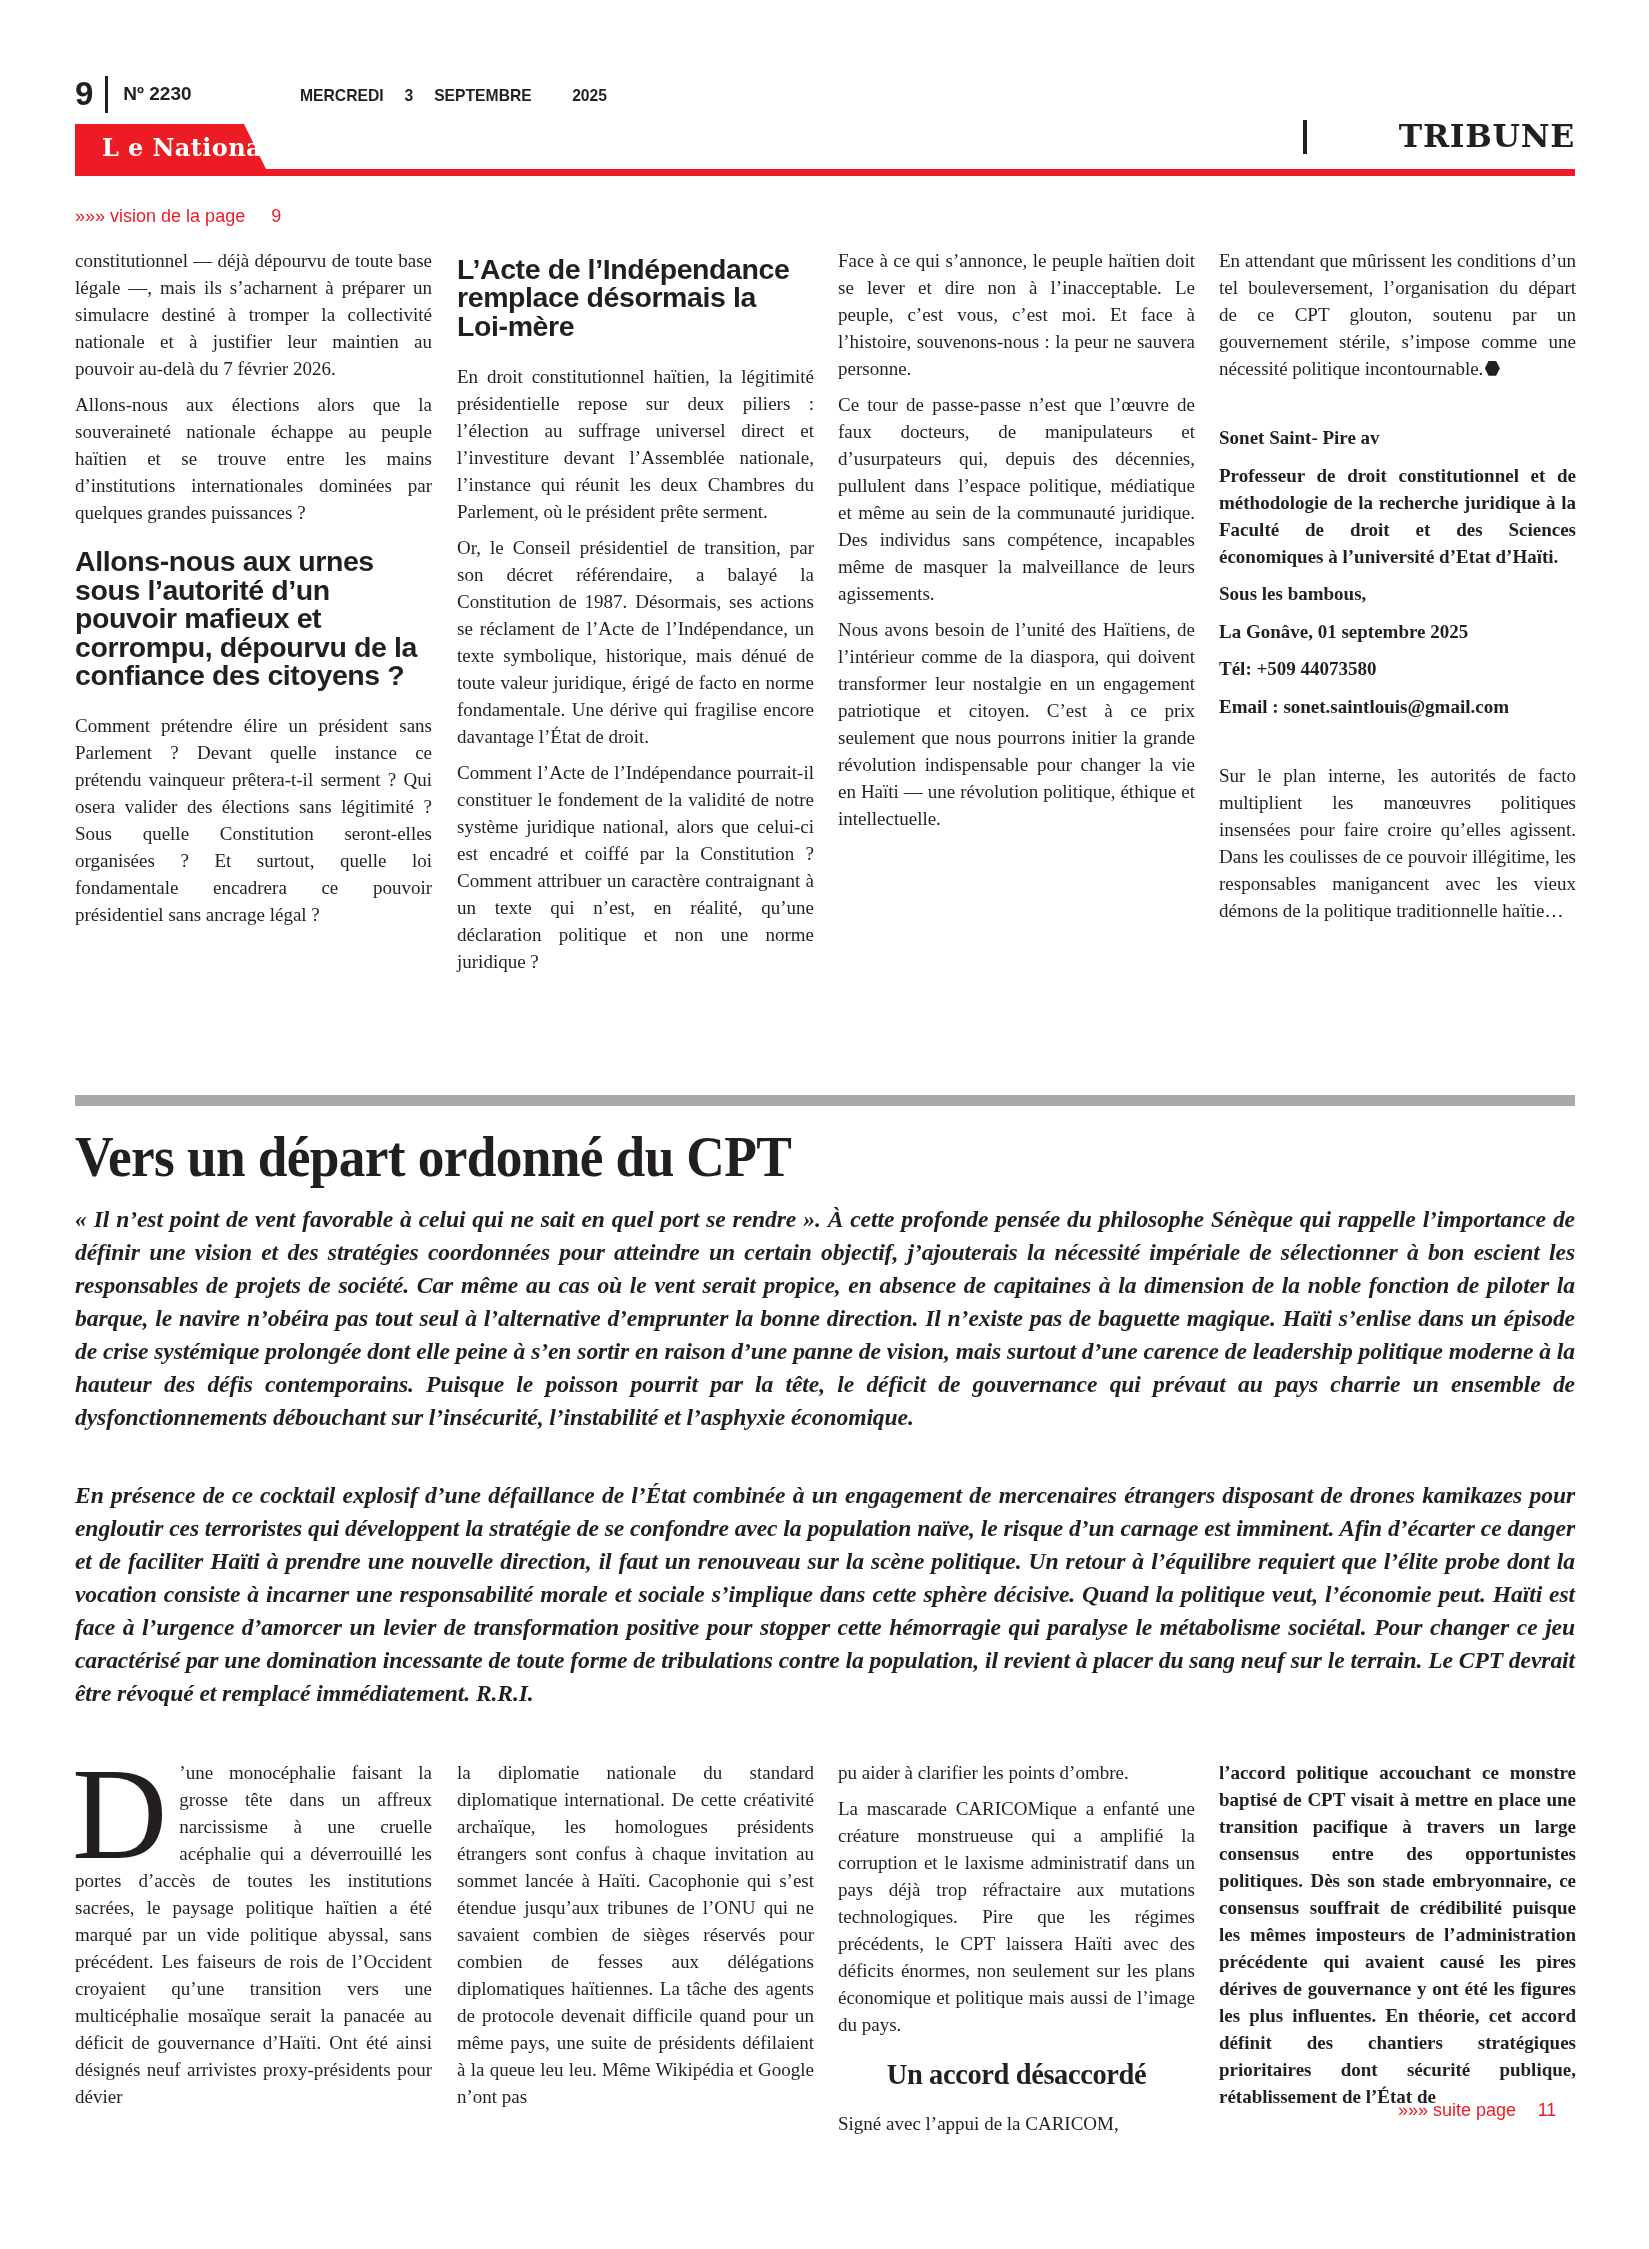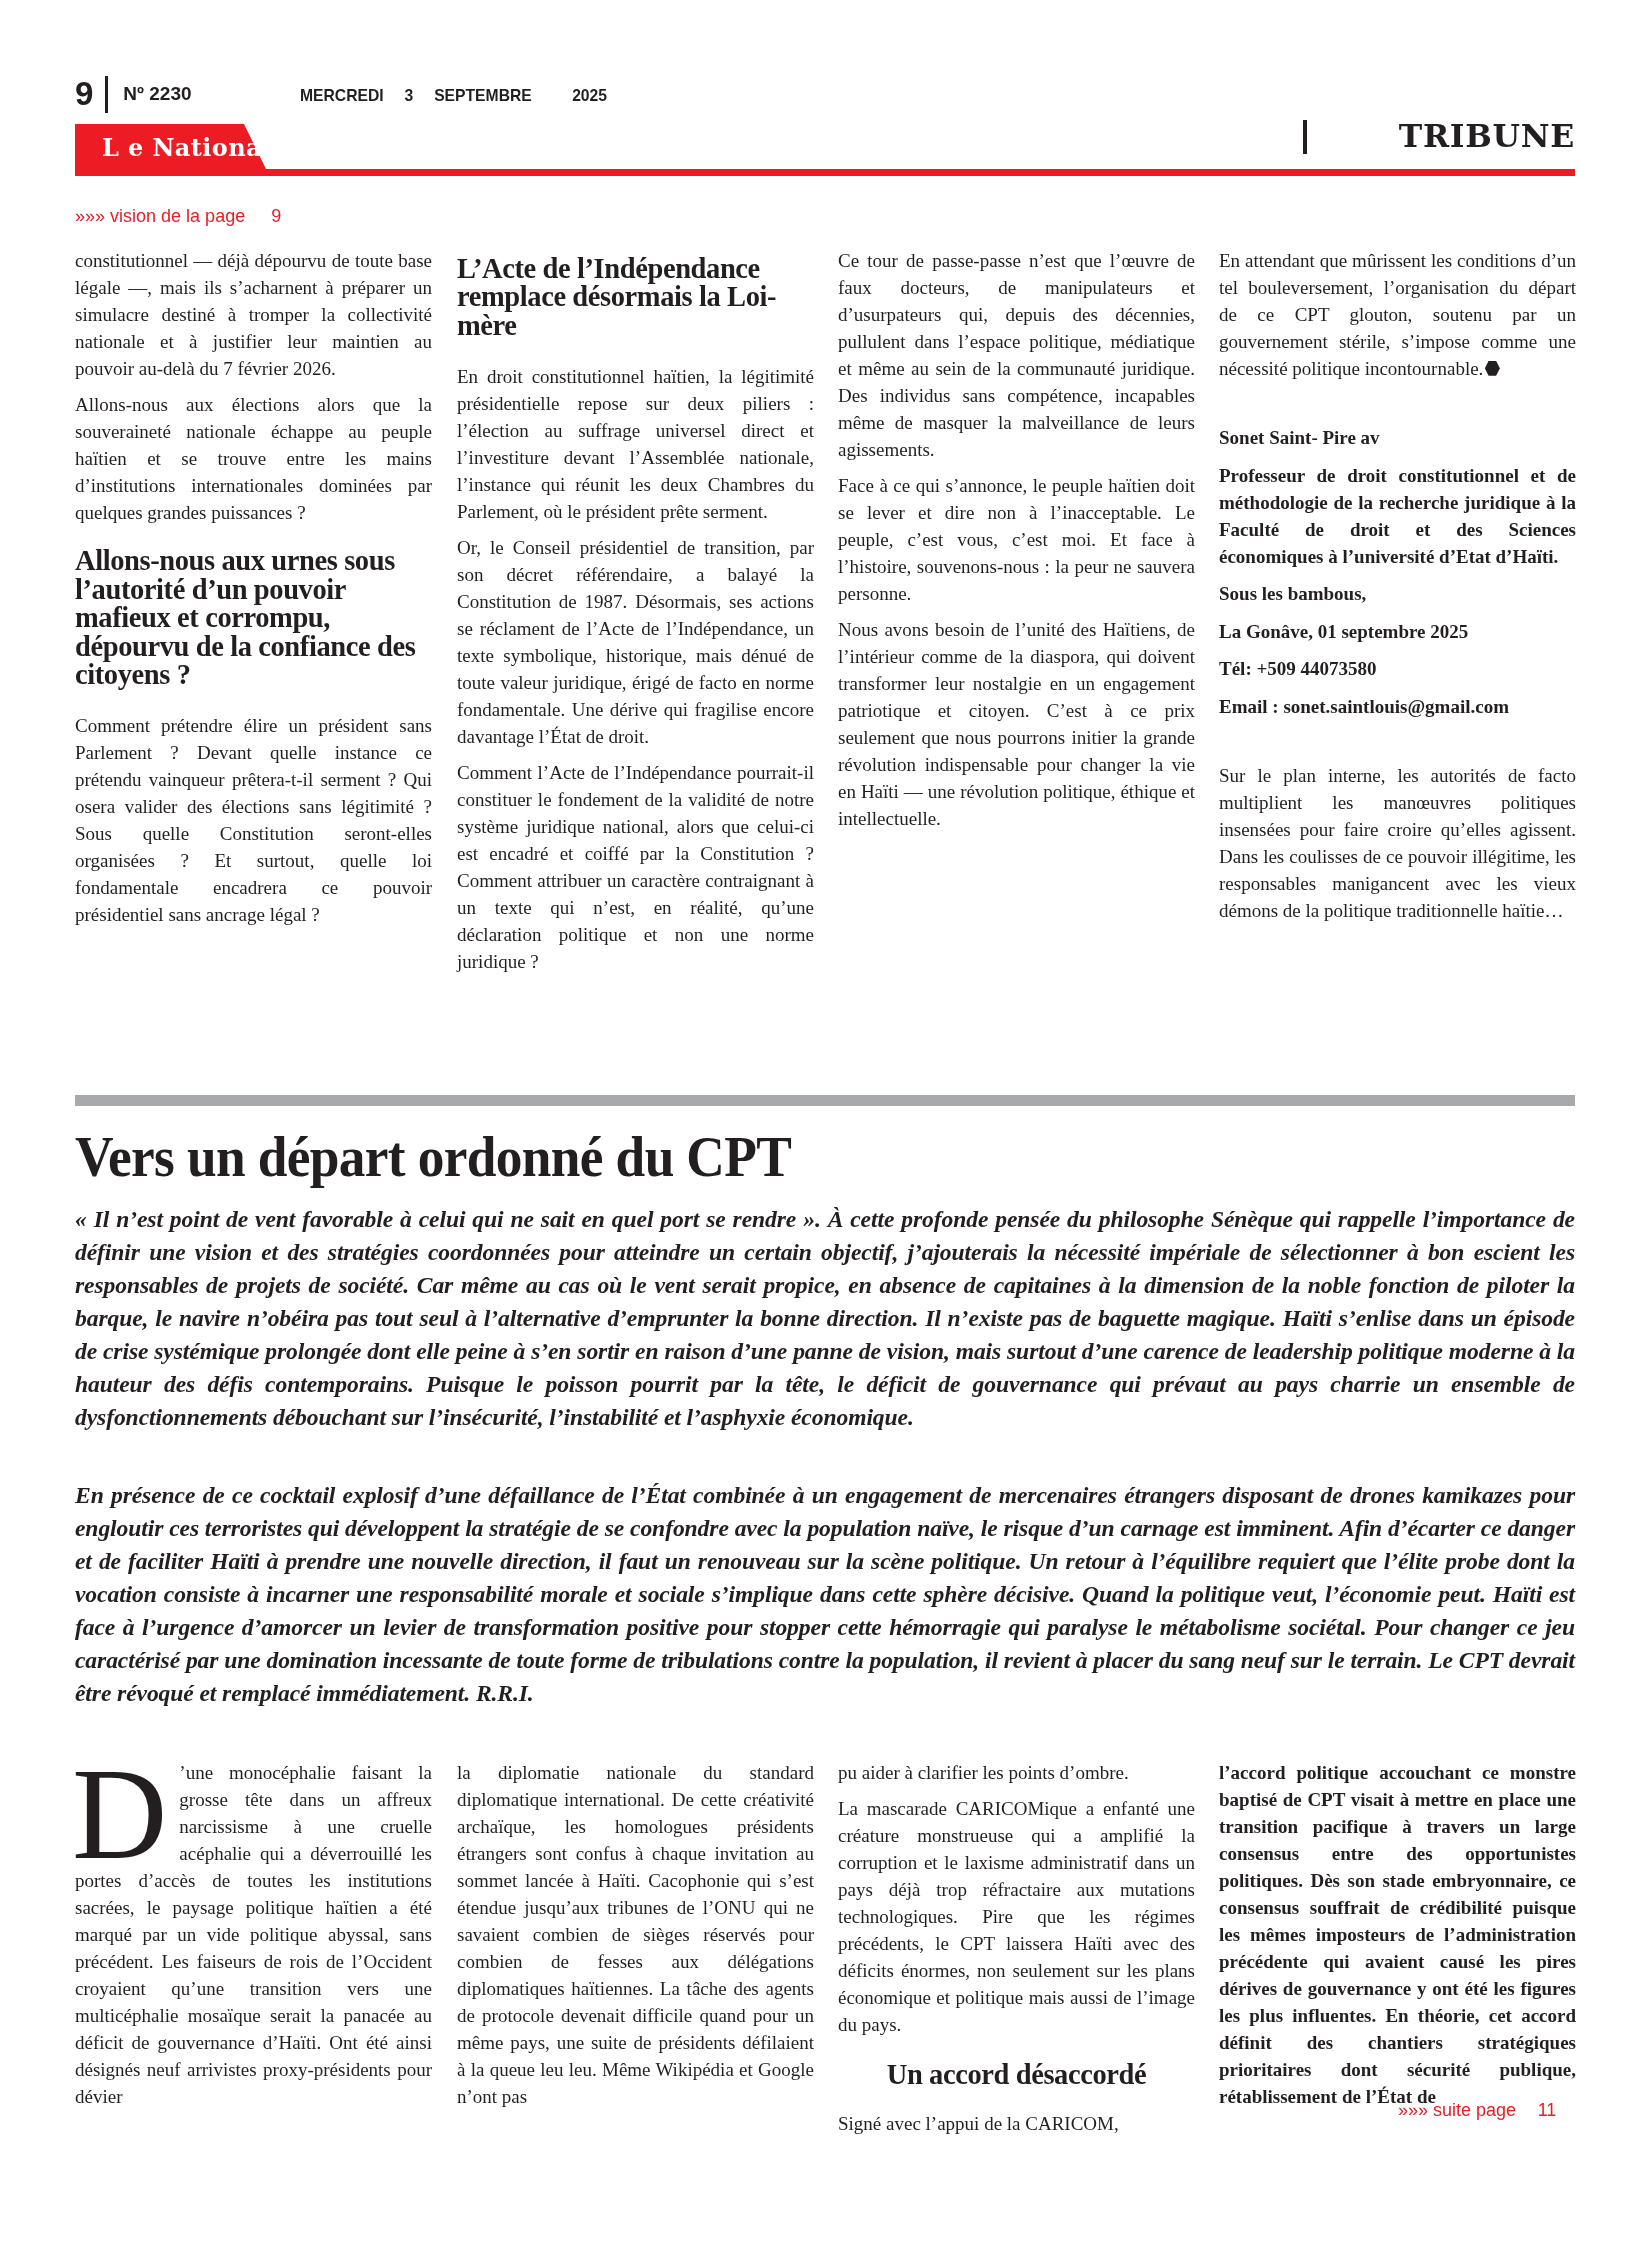--- a/index.html
+++ b/index.html
@@ -21,21 +21,21 @@
   .brand-name { position: absolute; left: 27px; top: 9px; font-family: "DejaVu Serif", "Liberation Serif", serif; font-weight: 700; font-size: 24px; color: #ffffff; letter-spacing: 0.4px; }
   .section-bar { position: absolute; left: 1303px; top: 120px; width: 3.7px; height: 34px; background: #231f20; }
   .section-name { position: absolute; right: 75px; top: 117px; font-family: "DejaVu Serif", "Liberation Serif", serif; font-weight: 700; font-size: 31.5px; color: #231f20; letter-spacing: 0.7px; }
 
   .cont-from { position: absolute; left: 75px; top: 206px; font-family: "Liberation Sans", "DejaVu Sans", sans-serif; font-size: 18px; color: #ed1c24; }
   .cont-from .num { margin-left: 21px; }
 
   
   .col { position: absolute; width: 357px; font-size: 19px; line-height: 27px; text-align: justify; hyphens: manual; }
   .col p { margin-bottom: 9px; }
-  .col h3 { font-family: Liberation Serif, serif; font-weight: 700; font-size: 28.5px; line-height: 28.5px; letter-spacing: -0.4px; text-align: left; margin: 21px 0 22.5px 0; }
+  .col h3 { font-family: Liberation Sans, sans-serif; font-weight: 700; font-size: 28.5px; line-height: 28.5px; letter-spacing: -0.4px; text-align: left; margin: 21px 0 22.5px 0; }
   .c1 { left: 75px; top: 247px; }
   .c2 { left: 457px; top: 247px; }
   .c3 { left: 838px; top: 247px; }
   .c4 { left: 1219px; top: 247px; }
   .c2 h3 { margin-top: 7.5px; }
   .sig { font-weight: 700; text-align: justify; margin-bottom: 10.5px !important; }
   .sig-first { margin-top: 42px; }
   .end-mark { display: inline-block; width: 15px; height: 15px; background: #231f20; clip-path: polygon(25% 0, 75% 0, 100% 50%, 75% 100%, 25% 100%, 0 50%); vertical-align: -0.7px; margin-left: 1.5px; }
   .c4 .after-sig { margin-top: 42px; }
 
@@ -95,22 +95,22 @@
 </div>
 
 <div class="col c2">
   <h3>L’Acte de l’Indépendance remplace désormais la Loi-mère</h3>
   <p>En droit constitutionnel haïtien, la légitimité présidentielle repose sur deux piliers : l’élection au suffrage universel direct et l’investiture devant l’Assemblée nationale, l’instance qui réunit les deux Chambres du Parlement, où le président prête serment.</p>
   <p>Or, le Conseil présidentiel de transition, par son décret référendaire, a balayé la Constitution de 1987. Désormais, ses actions se réclament de l’Acte de l’Indépendance, un texte symbolique, historique, mais dénué de toute valeur juridique, érigé de facto en norme fondamentale. Une dérive qui fragilise encore davantage l’État de droit.</p>
   <p>Comment l’Acte de l’Indépendance pourrait-il constituer le fondement de la validité de notre système juridique national, alors que celui-ci est encadré et coiffé par la Constitution ? Comment attribuer un caractère contraignant à un texte qui n’est, en réalité, qu’une déclaration politique et non une norme juridique ?</p>
 </div>
 
 <div class="col c3">
+  <p>Face à ce qui s’annonce, le peuple haïtien doit se lever et dire non à l’inacceptable. Le peuple, c’est vous, c’est moi. Et face à l’histoire, souvenons-nous : la peur ne sauvera personne.</p>
   <p>Ce tour de passe-passe n’est que l’œuvre de faux docteurs, de manipulateurs et d’usurpateurs qui, depuis des décennies, pullulent dans l’espace politique, médiatique et même au sein de la communauté juridique. Des individus sans compétence, incapables même de masquer la malveillance de leurs agissements.</p>
-  <p>Face à ce qui s’annonce, le peuple haïtien doit se lever et dire non à l’inacceptable. Le peuple, c’est vous, c’est moi. Et face à l’histoire, souvenons-nous : la peur ne sauvera personne.</p>
   <p>Nous avons besoin de l’unité des Haïtiens, de l’intérieur comme de la diaspora, qui doivent transformer leur nostalgie en un engagement patriotique et citoyen. C’est à ce prix seulement que nous pourrons initier la grande révolution indispensable pour changer la vie en Haïti — une révolution politique, éthique et intellectuelle.</p>
 </div>
 
 <div class="col c4">
   <p><span>En attendant que mûrissent les conditions d’un tel bouleversement, l’organisation du départ de ce CPT glouton, soutenu par un gouvernement stérile, s’impose comme une nécessité politique incontournable.</span><span class="end-mark"></span></p>
   <p class="sig sig-first">Sonet Saint- Pire av</p>
   <p class="sig">Professeur de droit constitutionnel et de méthodologie de la recherche juridique à la Faculté de droit et des Sciences économiques à l’université d’Etat d’Haïti.</p>
   <p class="sig">Sous les bambous,</p>
   <p class="sig">La Gonâve, 01 septembre 2025</p>
   <p class="sig">Tél: +509 44073580</p>

